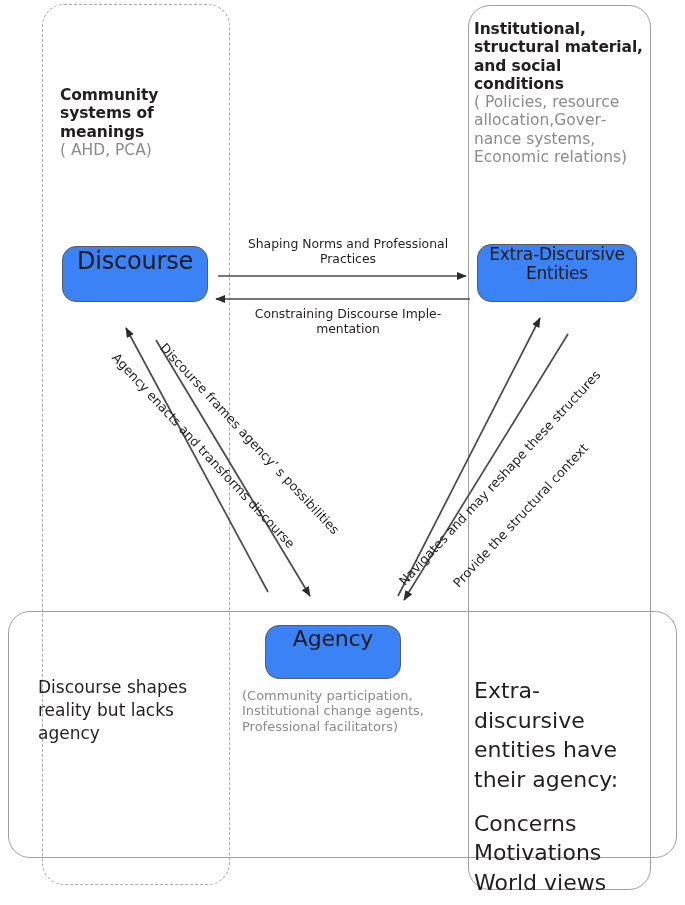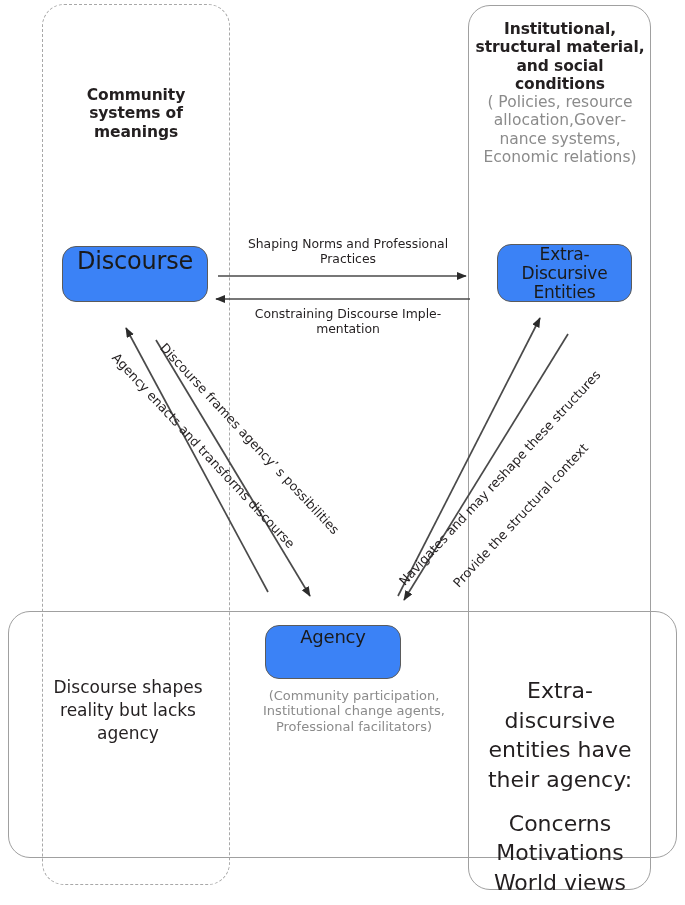--- a/index.html
+++ b/index.html
@@ -51,21 +51,20 @@
   #row-agency {
     left: 8px;
     top: 611px;
     width: 669px;
     height: 247px;
   }
 
   
   .block {
     position: absolute;
-    text-align: center;
     line-height: 1.18;
     color: #231f20;
   }
   .block .hd {
     font-weight: bold;
     font-size: 15.5px;
     letter-spacing: -0.1px;
     display: block;
   }
   .block .sub {
@@ -104,32 +103,31 @@
   #node-discourse {
     left: 62px;
     top: 246px;
     width: 146px;
     height: 56px;
     font-size: 24px;
   }
   #node-extra {
     left: 477px;
     top: 244px;
-    width: 135px;
+    width: 160px;
     height: 58px;
     font-size: 17px;
     line-height: 1.12;
-    margin-left: 20px;
   }
   #node-agency {
     left: 265px;
     top: 625px;
     width: 136px;
     height: 54px;
-    font-size: 18px;
+    font-size: 22px;
   }
 
   
   .arrow-label {
     position: absolute;
     text-align: center;
     font-size: 12.4px;
     color: #231f20;
     line-height: 1.22;
   }
@@ -219,20 +217,21 @@
 <body>
 
 <div id="canvas">
 
   <div class="frame frame-dashed" id="col-discourse"></div>
   <div class="frame frame-solid" id="col-extra"></div>
   <div class="frame frame-solid" id="row-agency"></div>
 
   <div class="block" id="txt-structured">
     <span class="hd">Community systems of meanings</span>
+    <span class="sub">( AHD, PCA)</span>
   </div>
 
   <div class="block" id="txt-institutional">
     <span class="hd">Institutional, structural material, and social conditions</span>
     <span class="sub">( Policies, resource allocation,Gover­nance systems, Economic rela­tions)</span>
   </div>
 
   <svg class="overlay" viewBox="0 0 685 905">
     <defs>
       <marker id="ah" markerWidth="11" markerHeight="11" refX="9.2" refY="4" orient="auto" markerUnits="userSpaceOnUse">

